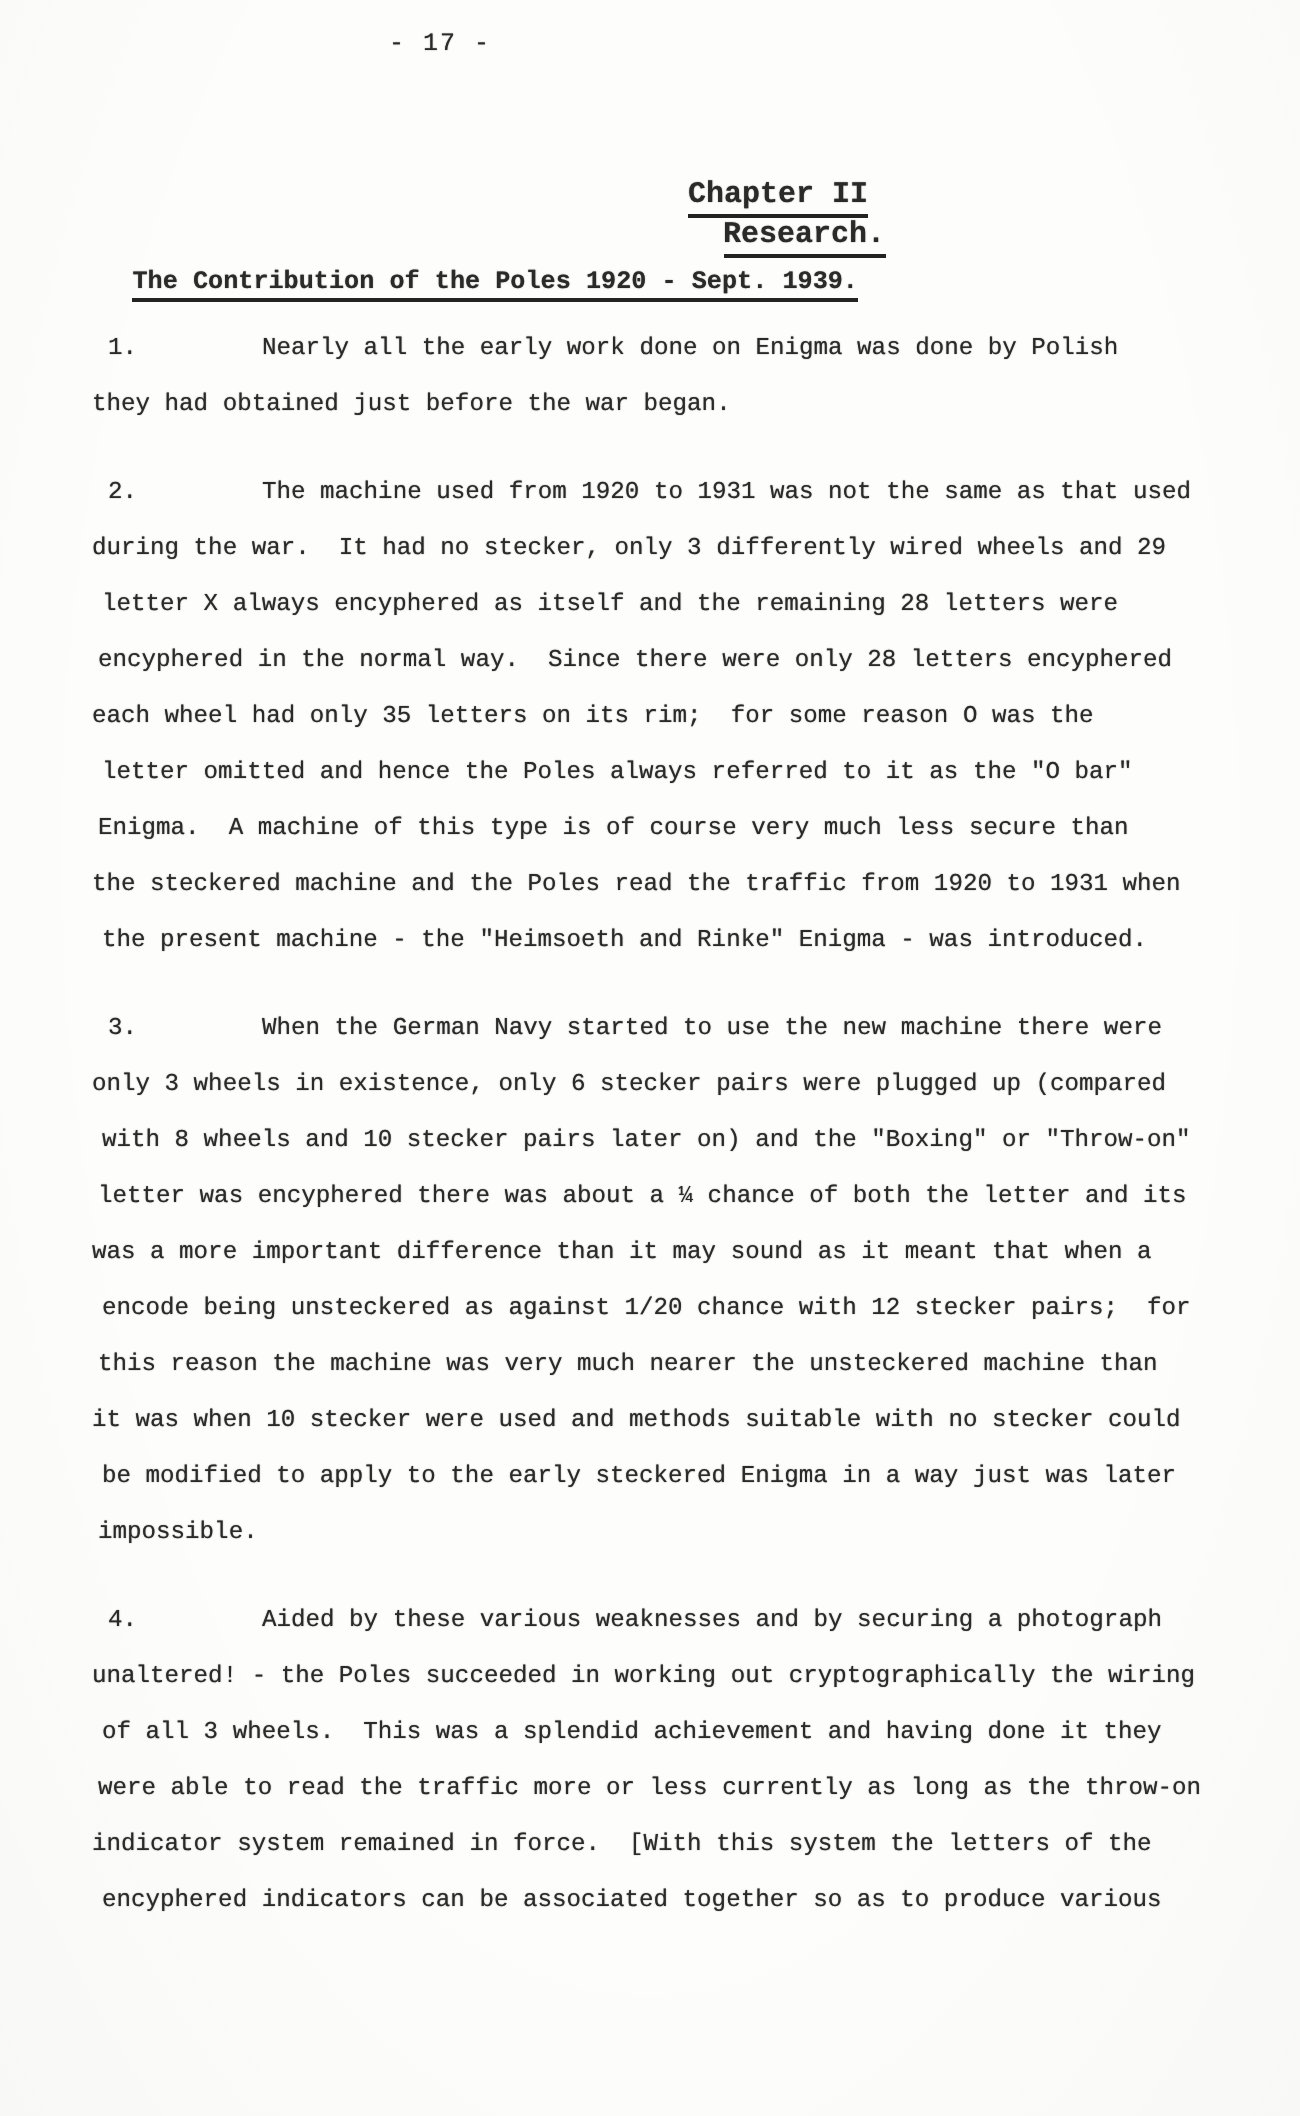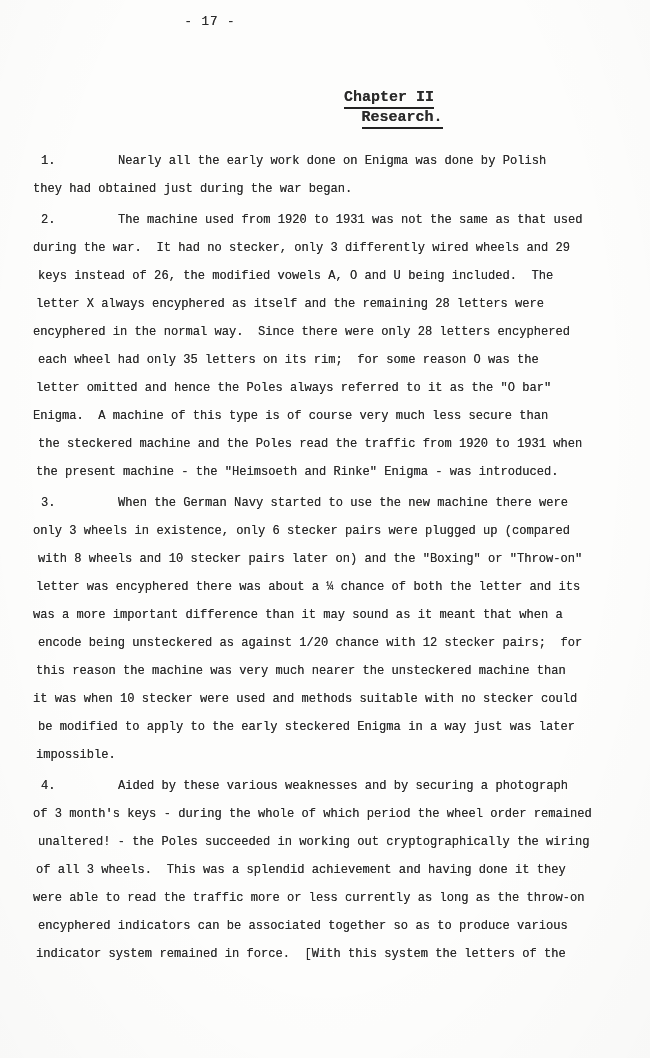--- a/index.html
+++ b/index.html
@@ -18,21 +18,21 @@
     overflow: hidden;
     font-family: "Liberation Mono", "DejaVu Sans Mono", monospace;
     color: #2a2a2a;
   }
   .typewriter {
     text-shadow: 0 0 0.6px rgba(20,20,20,0.65);
   }
   .page-number {
     position: absolute;
     top: 15px;
-    left: 170px;
+    left: 180px;
     width: 80px;
     text-align: center;
     font-size: 12.5px;
     letter-spacing: 1px;
   }
   .chapter-heading {
     position: absolute;
     top: 72px;
     left: 0;
     width: 100%;
@@ -62,21 +62,21 @@
     display: inline-block;
     border-bottom: 2px solid #232323;
     padding-bottom: 1px;
   }
   .paragraphs {
     position: absolute;
     top: 144px;
     left: 33px;
     right: 34px;
   }
-  .para { margin: 3px; font-family: Liberation Mono, monospace; }
+  .para { margin: 16px; font-family: Liberation Mono, monospace; }
   .line {
     height: 28px;
     line-height: 28px;
     font-size: 12.1px;
     white-space: pre;
     overflow: visible;
   }
   
   .para .line:nth-child(3n+2) { transform: translateX(-3px); }
   .para .line:nth-child(3n)   { transform: translateX(2px); }
@@ -92,30 +92,32 @@
 
 <div class="sheet typewriter" style="color: rgb(42, 42, 42);">
 
   <div class="page-number">- 17 -</div>
 
   <div class="chapter-heading">
     <span class="part">Chapter II</span>
     <span class="part">Research.</span>
   </div>
 
+  <div class="section-heading">
+    <span class="u">The Contribution of the Poles 1920 - Sept. 1939.</span>
+  </div>
 
   <div class="paragraphs" id="paragraphs">
       <div class="para">
         <div class="line first"><span class="pnum">1.</span><span>Nearly all the early work done on Enigma was done by Polish</span></div>
-        <div class="line">they had obtained just during the war began.</div>
+        <div class="line">they had obtained just before the war began.</div>
       </div>
       <div class="para">
         <div class="line first"><span class="pnum">2.</span><span>The machine used from 1920 to 1931 was not the same as that used</span></div>
         <div class="line">during the war.  It had no stecker, only 3 differently wired wheels and 29</div>
-        <div class="line">keys instead of 26, the modified vowels A, O and U being included.  The</div>
         <div class="line">letter X always encyphered as itself and the remaining 28 letters were</div>
         <div class="line">encyphered in the normal way.  Since there were only 28 letters encyphered</div>
         <div class="line">each wheel had only 35 letters on its rim;  for some reason O was the</div>
         <div class="line">letter omitted and hence the Poles always referred to it as the "O bar"</div>
         <div class="line">Enigma.  A machine of this type is of course very much less secure than</div>
         <div class="line">the steckered machine and the Poles read the traffic from 1920 to 1931 when</div>
         <div class="line">the present machine - the "Heimsoeth and Rinke" Enigma - was introduced.</div>
       </div>
       <div class="para">
         <div class="line first"><span class="pnum">3.</span><span>When the German Navy started to use the new machine there were</span></div>
@@ -124,22 +126,21 @@
         <div class="line">letter was encyphered there was about a ¼ chance of both the letter and its</div>
         <div class="line">was a more important difference than it may sound as it meant that when a</div>
         <div class="line">encode being unsteckered as against 1/20 chance with 12 stecker pairs;  for</div>
         <div class="line">this reason the machine was very much nearer the unsteckered machine than</div>
         <div class="line">it was when 10 stecker were used and methods suitable with no stecker could</div>
         <div class="line">be modified to apply to the early steckered Enigma in a way just was later</div>
         <div class="line">impossible.</div>
       </div>
       <div class="para">
         <div class="line first"><span class="pnum">4.</span><span>Aided by these various weaknesses and by securing a photograph</span></div>
-        <div class="line">of 3 month's keys - during the whole of which period the wheel order remained</div>
         <div class="line">unaltered! - the Poles succeeded in working out cryptographically the wiring</div>
         <div class="line">of all 3 wheels.  This was a splendid achievement and having done it they</div>
         <div class="line">were able to read the traffic more or less currently as long as the throw-on</div>
+        <div class="line">indicator system remained in force.  [With this system the letters of the</div>
         <div class="line">encyphered indicators can be associated together so as to produce various</div>
-        <div class="line">indicator system remained in force.  [With this system the letters of the</div>
       </div>
     </div>
 
 </div>
 
 </body></html>

